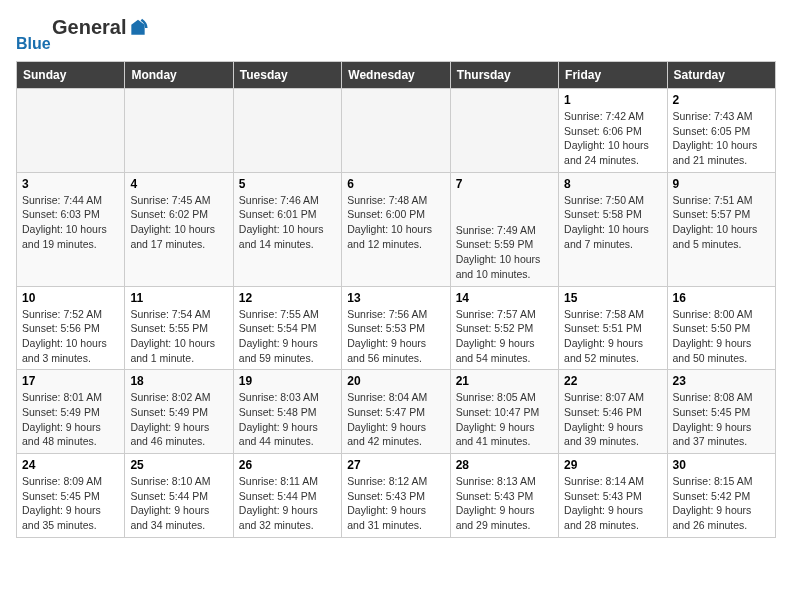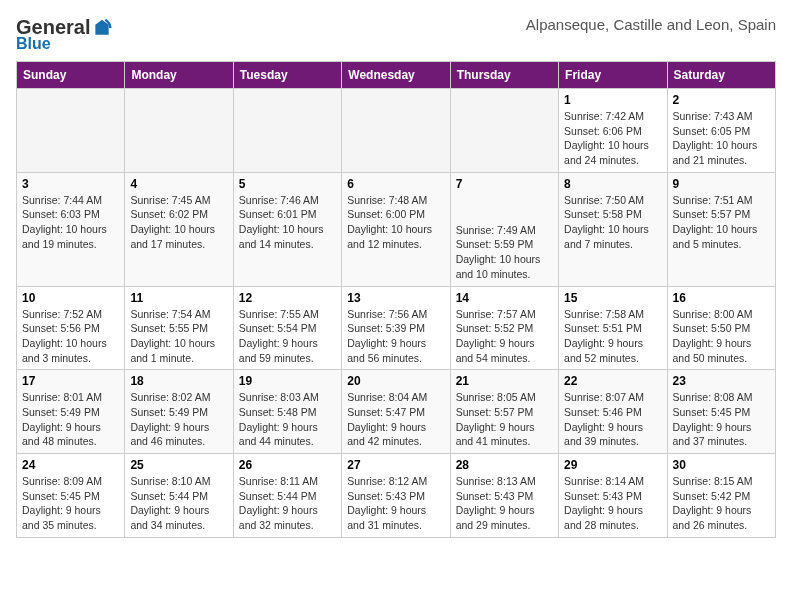--- a/index.html
+++ b/index.html
@@ -20,21 +20,21 @@
       display: flex;
       flex-direction: column;
       align-items: flex-start;
     }
     .logo-text {
       display: flex;
       align-items: center;
       font-size: 20px;
       font-weight: bold;
     }
-    .logo-general { color: #333; }
+    .logo-general { color: #333; margin-left: 36px; }
     .logo-icon {
       width: 20px;
       height: 20px;
       margin-left: 2px;
     }
     .title-block {
       text-align: right;
     }
     .month-title {
       font-size: 32px;
@@ -44,21 +44,21 @@
     .location-subtitle {
       font-size: 15px;
       color: #555;
     }
     .calendar {
       width: 100%;
       border-collapse: collapse;
       font-size: 11px;
     }
     .calendar th {
-      background-color: #701a75;
+      background-color: #404040;
       color: #fff;
       text-align: left;
       padding: 6px 6px;
       font-size: 12px;
       border: 1px solid #ccc;
     }
     .calendar td {
       border: 1px solid #ccc;
       vertical-align: top;
       padding: 4px 5px;
@@ -91,21 +91,20 @@
     <div class="logo-text">
       <span class="logo-general">General</span>
       <svg class="logo-icon" viewBox="0 0 24 24" fill="#1a6faf">
         <path d="M12 2 L20 8 L20 20 L4 20 L4 8 Z" fill="#1a6faf"></path>
         <path d="M16 2 Q22 6 22 12" stroke="#1a6faf" stroke-width="3" fill="none"></path>
       </svg>
     </div>
     <div style="color:#1a6faf; font-size:16px; font-weight:bold; margin-top:-4px;">Blue</div>
   </div>
   <div class="title-block">
-    <div class="location-subtitle">Alpanseque, Castille and Leon, Spain</div>
   </div>
 </div>
 
 <table class="calendar">
   <thead>
     <tr>
     <th>Sunday</th>
         <th>Monday</th>
         <th>Tuesday</th>
         <th>Wednesday</th>
@@ -205,21 +204,21 @@
         <td>
           <div class="day-number">12</div>
           <div class="day-info" style="white-space: pre-line;">Sunrise: 7:55 AM
 Sunset: 5:54 PM
 Daylight: 9 hours
 and 59 minutes.</div>
         </td>
         <td>
           <div class="day-number">13</div>
           <div class="day-info" style="white-space: pre-line;">Sunrise: 7:56 AM
-Sunset: 5:39 PM
+Sunset: 5:53 PM
 Daylight: 9 hours
 and 56 minutes.</div>
         </td>
         <td>
           <div class="day-number">14</div>
           <div class="day-info" style="white-space: pre-line;">Sunrise: 7:57 AM
 Sunset: 5:52 PM
 Daylight: 9 hours
 and 54 minutes.</div>
         </td>
@@ -263,21 +262,21 @@
         <td>
           <div class="day-number">20</div>
           <div class="day-info" style="white-space: pre-line;">Sunrise: 8:04 AM
 Sunset: 5:47 PM
 Daylight: 9 hours
 and 42 minutes.</div>
         </td>
         <td>
           <div class="day-number">21</div>
           <div class="day-info" style="white-space: pre-line;">Sunrise: 8:05 AM
-Sunset: 5:57 PM
+Sunset: 10:47 PM
 Daylight: 9 hours
 and 41 minutes.</div>
         </td>
         <td>
           <div class="day-number">22</div>
           <div class="day-info" style="white-space: pre-line;">Sunrise: 8:07 AM
 Sunset: 5:46 PM
 Daylight: 9 hours
 and 39 minutes.</div>
         </td>

